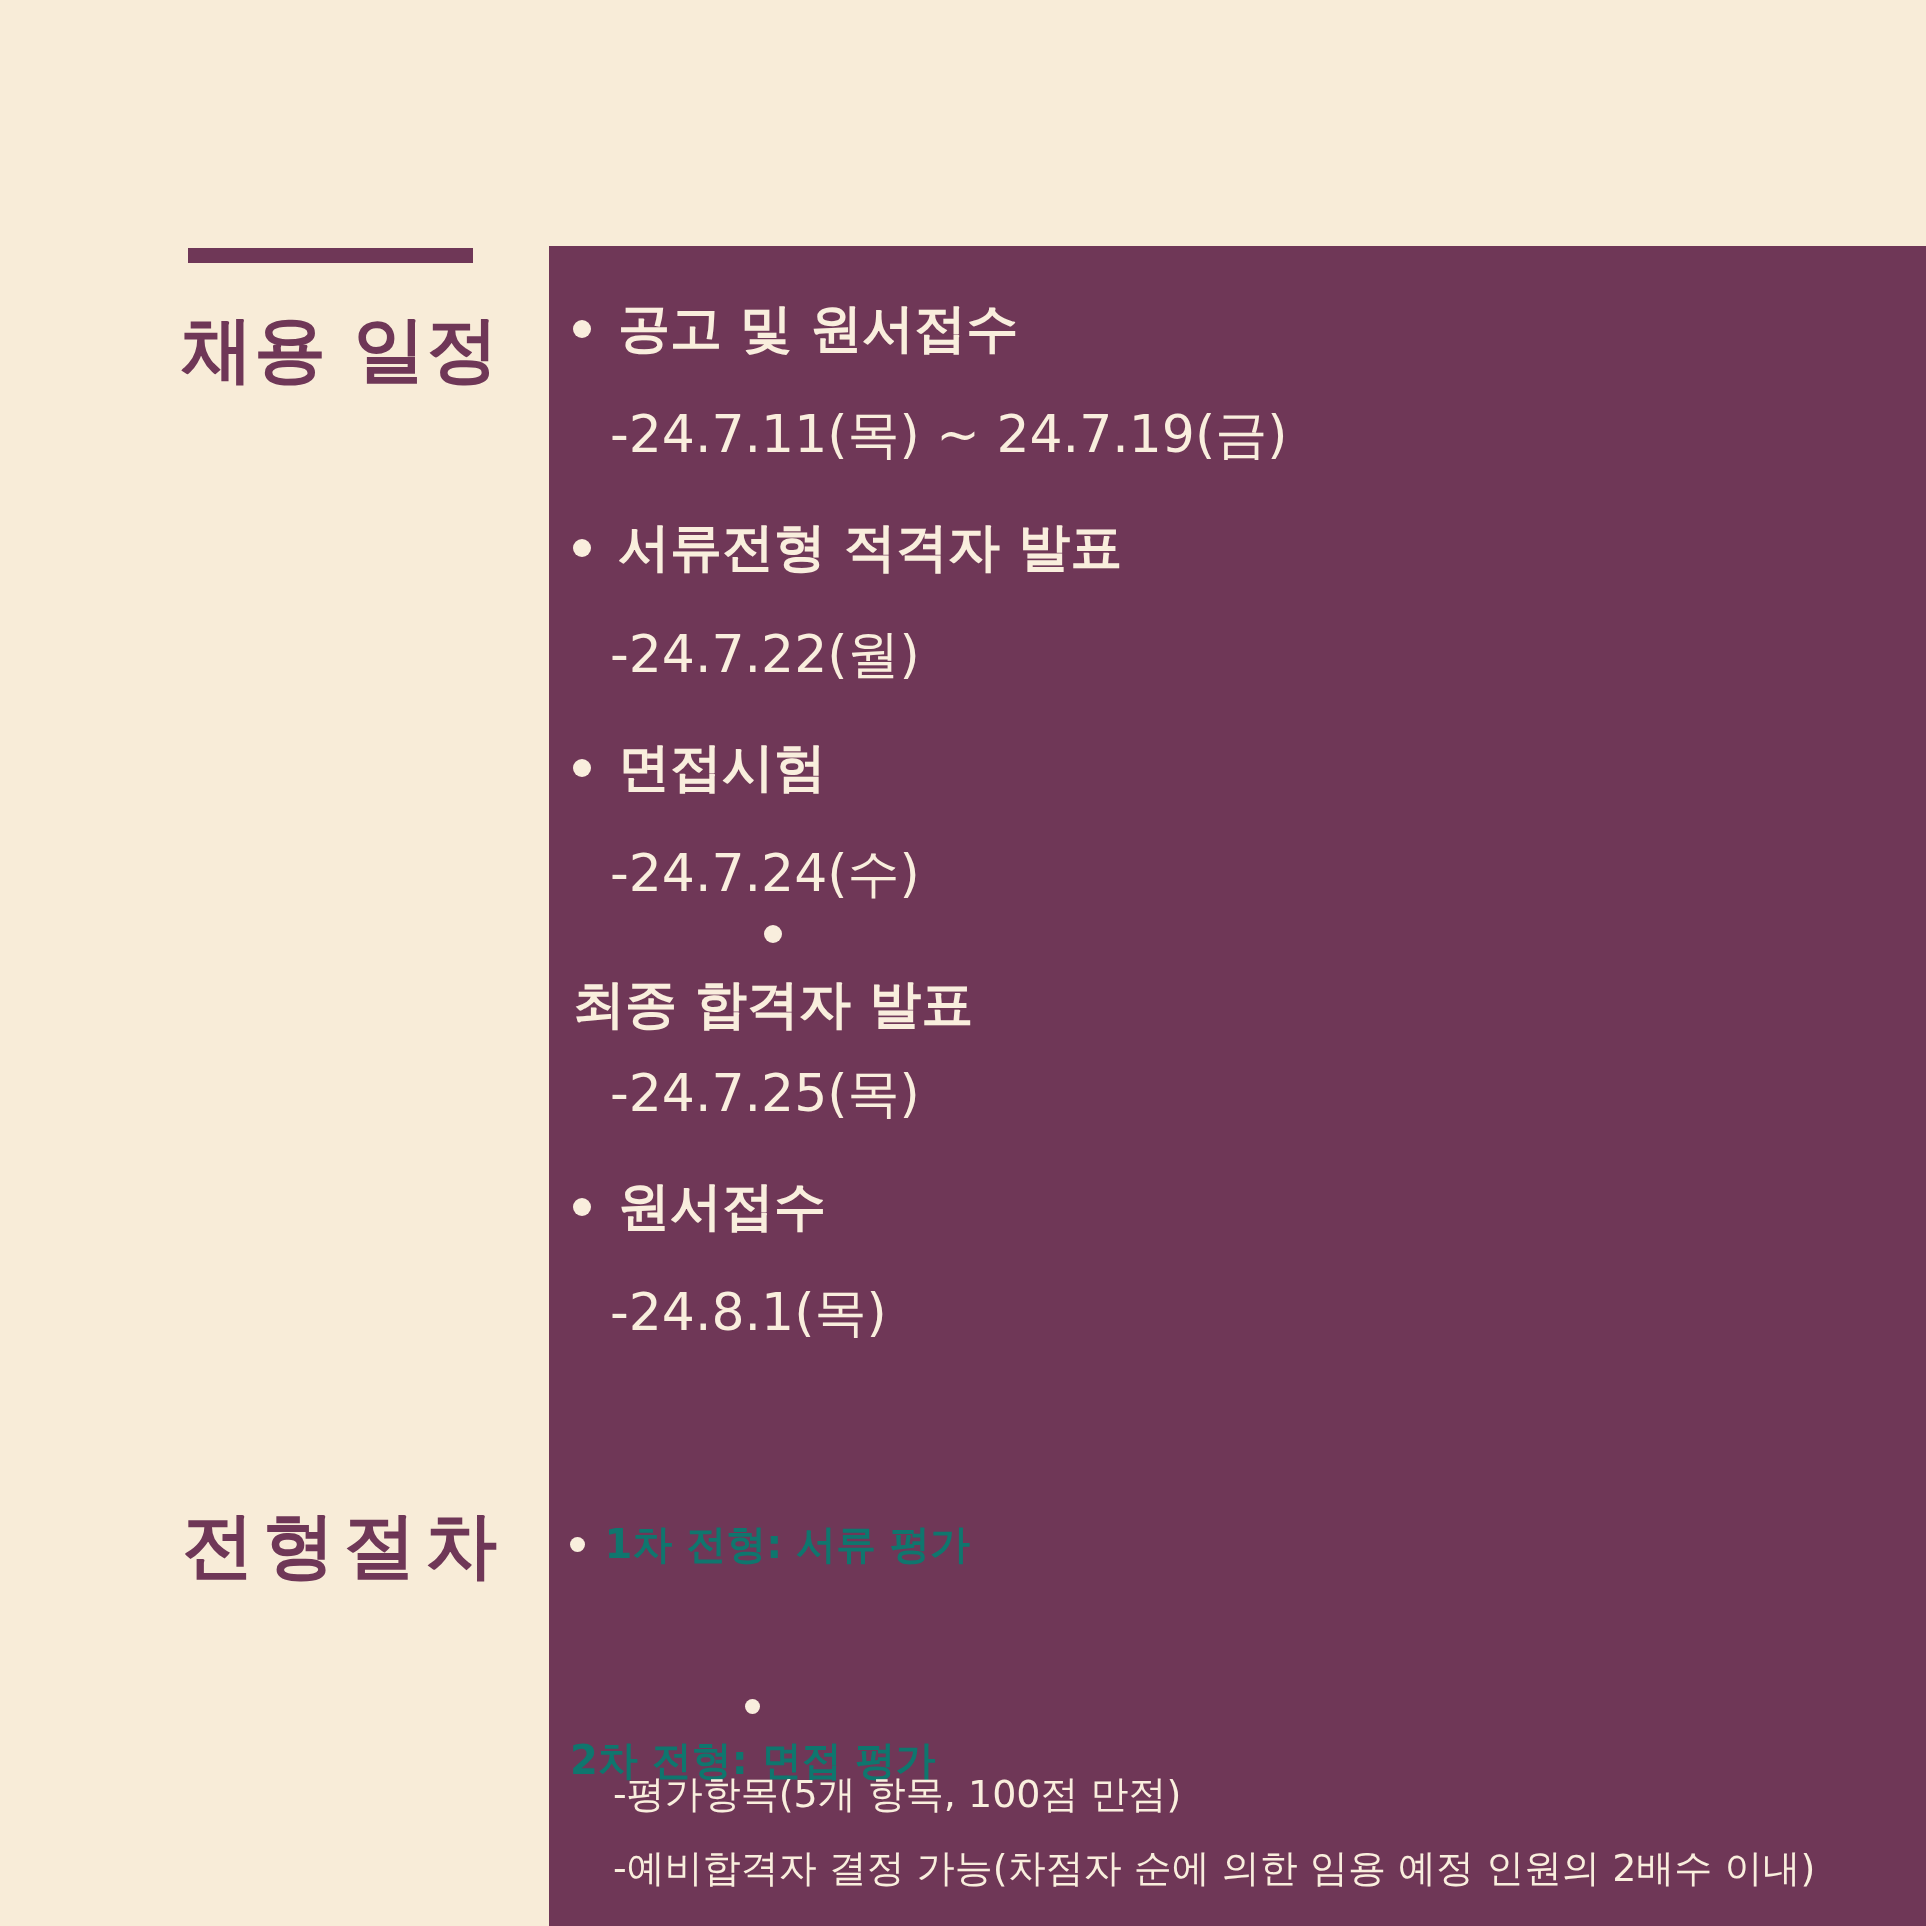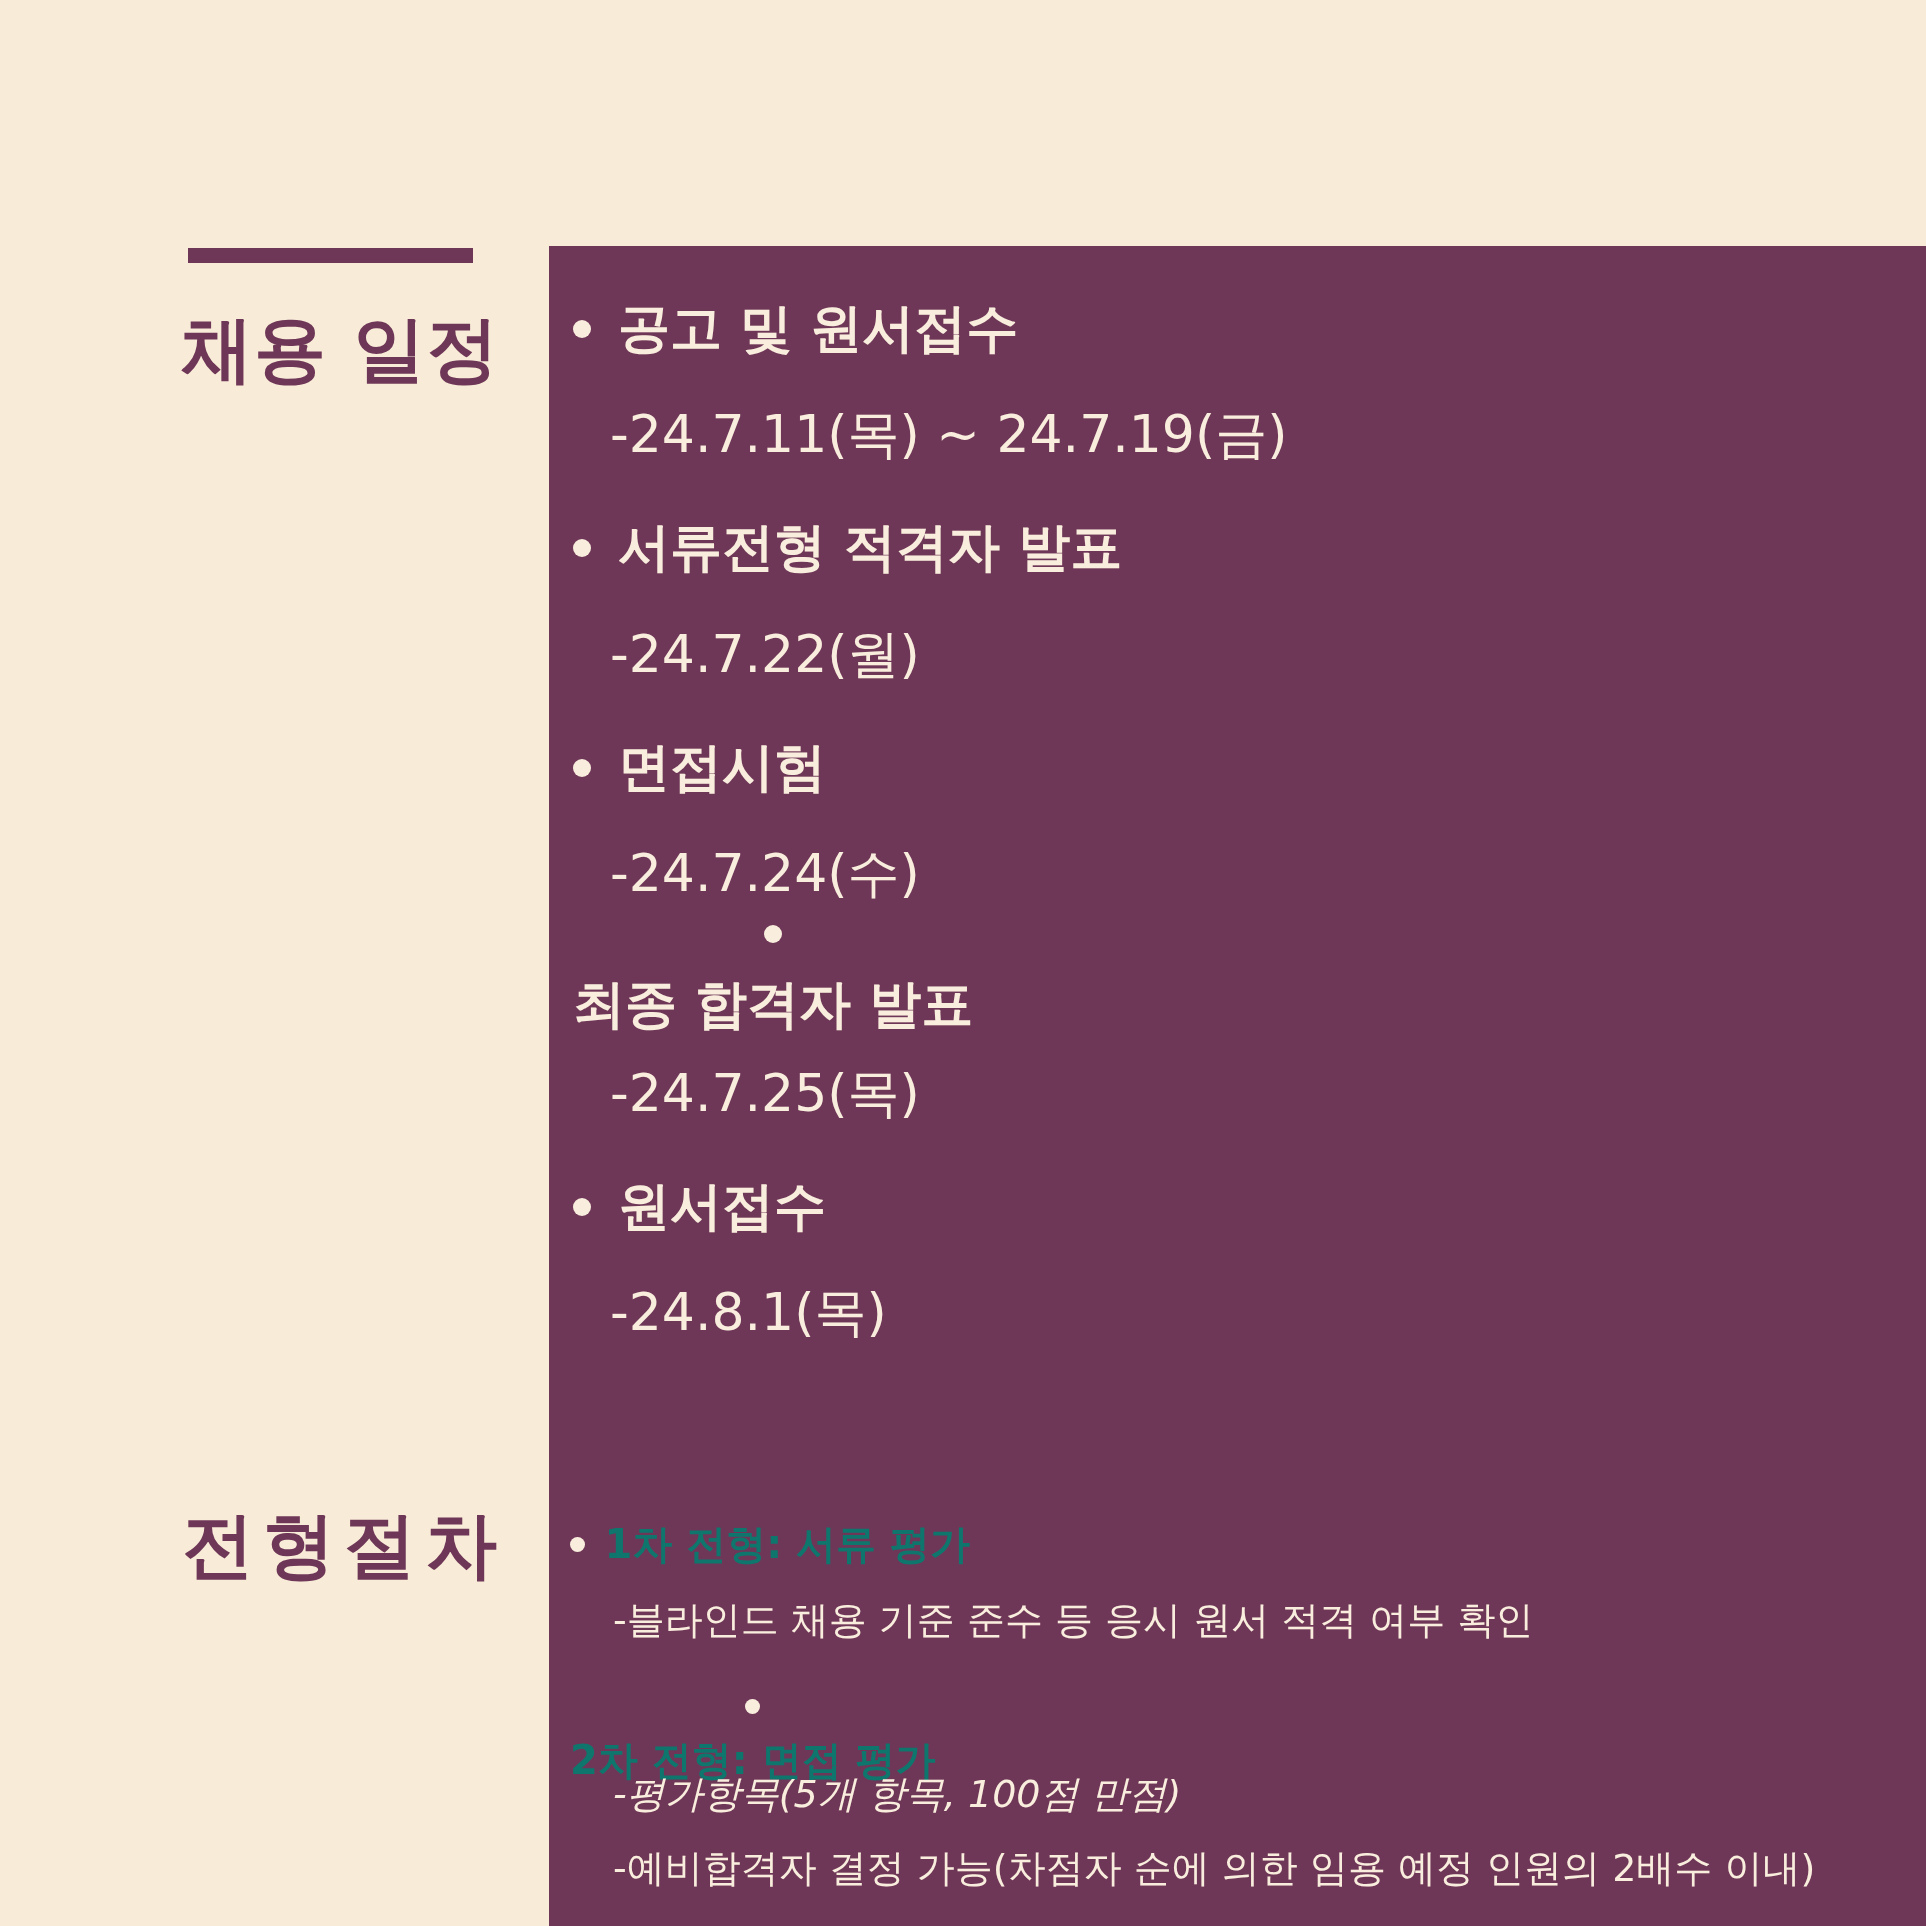--- a/index.html
+++ b/index.html
@@ -53,21 +53,21 @@
     background:#f9eedd;
   }
 
   .t1{top:294px;} .d1{top:400px;}
   .t2{top:513px;justify-content:space-between;} .d2{top:620px;align-items:center;}
   .t3{top:733px;text-align:center;} .d3{top:839px;}
   .t4{top:925px;flex-direction:column;} .d4{top:1059px;}
   .t5{top:1172px;} .d5{top:1278px;}
 
   .p1{top:1517px;} .p1s{top:1595px;}
-  .p2{top:1699px;flex-direction:column;} .p2s1{top:1769px;font-style:italic;} .p2s2{top:1843px;}
+  .p2{top:1699px;flex-direction:column;} .p2s1{top:1769px;} .p2s2{top:1843px;}
 </style>
 </head>
 <body>
 
 <div class="page">
 
   <div class="panel"></div>
 
   <div class="accent-bar"></div>
 
@@ -112,23 +112,20 @@
     <span>원서접수</span>
   </div>
   <div class="row s1-date d5">
     <span>-24.8.1(목)</span>
   </div>
 
   <div class="row s2-title p1">
     <span class="dot-sm"></span>
     <span>1차 전형: 서류 평가</span>
   </div>
-  <div class="row s2-sub p1s">
-    <span>-블라인드 채용 기준 준수 등 응시 원서 적격 여부 확인</span>
-  </div>
 
   <div class="row s2-title p2">
     <span class="dot-sm"></span>
     <span>2차 전형: 면접 평가</span>
   </div>
   <div class="row s2-sub p2s1">
     <span>-평가항목(5개 항목, 100점 만점)</span>
   </div>
   <div class="row s2-sub p2s2">
     <span>-예비합격자 결정 가능(차점자 순에 의한 임용 예정 인원의 2배수 이내)</span>

